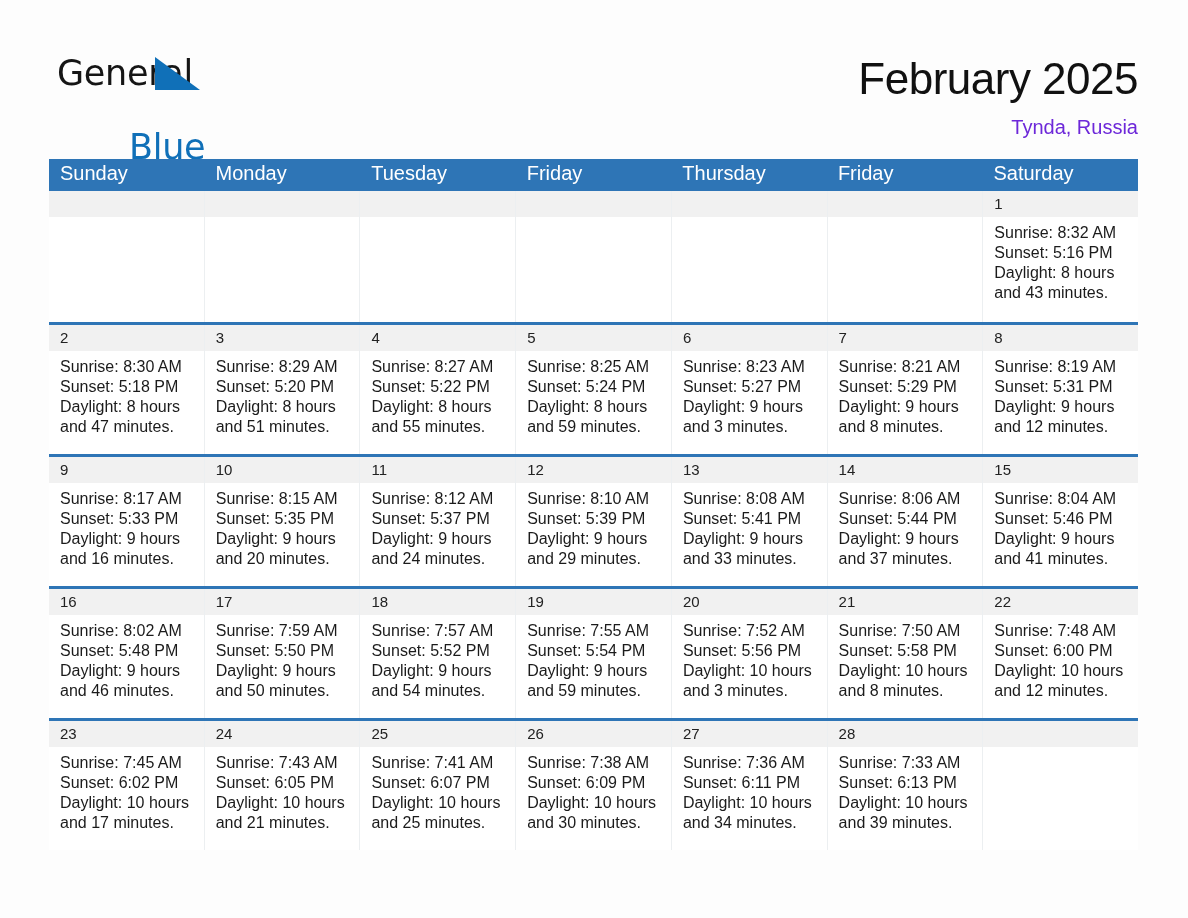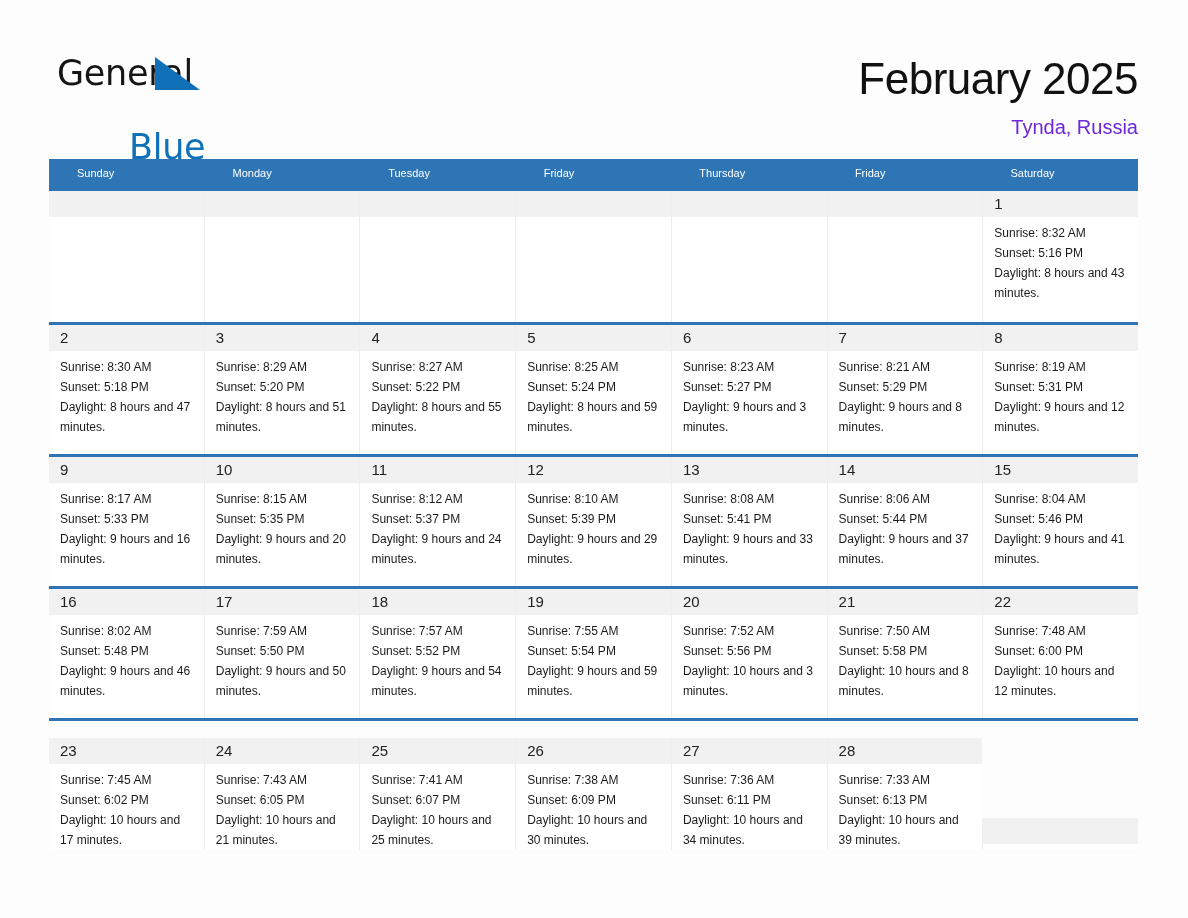--- a/index.html
+++ b/index.html
@@ -105,36 +105,36 @@
 
   .weekday-row {
     display: flex;
     background: #2e75b6;
     height: 29px;
   }
   .weekday-cell {
     flex: 1 1 0;
     min-width: 0;
     color: #ffffff;
-    font-size: 11px;
+    font-size: 20px;
     line-height: 29px;
-    padding-left: 28px;
+    padding-left: 11px;
     box-sizing: border-box;
     white-space: nowrap;
     overflow: hidden;
   }
 
   .week-row {
     display: flex;
     border-top: 3px solid #2e75b6;
     height: 132px;
     box-sizing: border-box;
   }
   .week-row.first { height: 134px; }
-  .week-row.last  { height: 132px; align-items: flex-end; }
+  .week-row.last  { height: 132px; }
 
   .day-cell {
     flex: 1 1 0;
     min-width: 0;
     box-sizing: border-box;
     border-left: 1px solid #eceff1;
     background: #ffffff;
     position: relative;
     overflow: hidden;
   }
@@ -147,21 +147,21 @@
     padding-left: 11px;
   }
   .day-number {
     font-size: 15px;
     line-height: 26px;
     color: #222;
   }
 
   .day-info {
     padding: 6px 10px 0 11px;
-    font-size: 12px;
+    font-size: 16px;
     line-height: 20px;
     color: #1b1b1b;
   }
   .day-info div { white-space: nowrap; }
   .daylight-line { white-space: normal !important; }
 </style>
 </head>
 <body>
 
 <div class="page">

